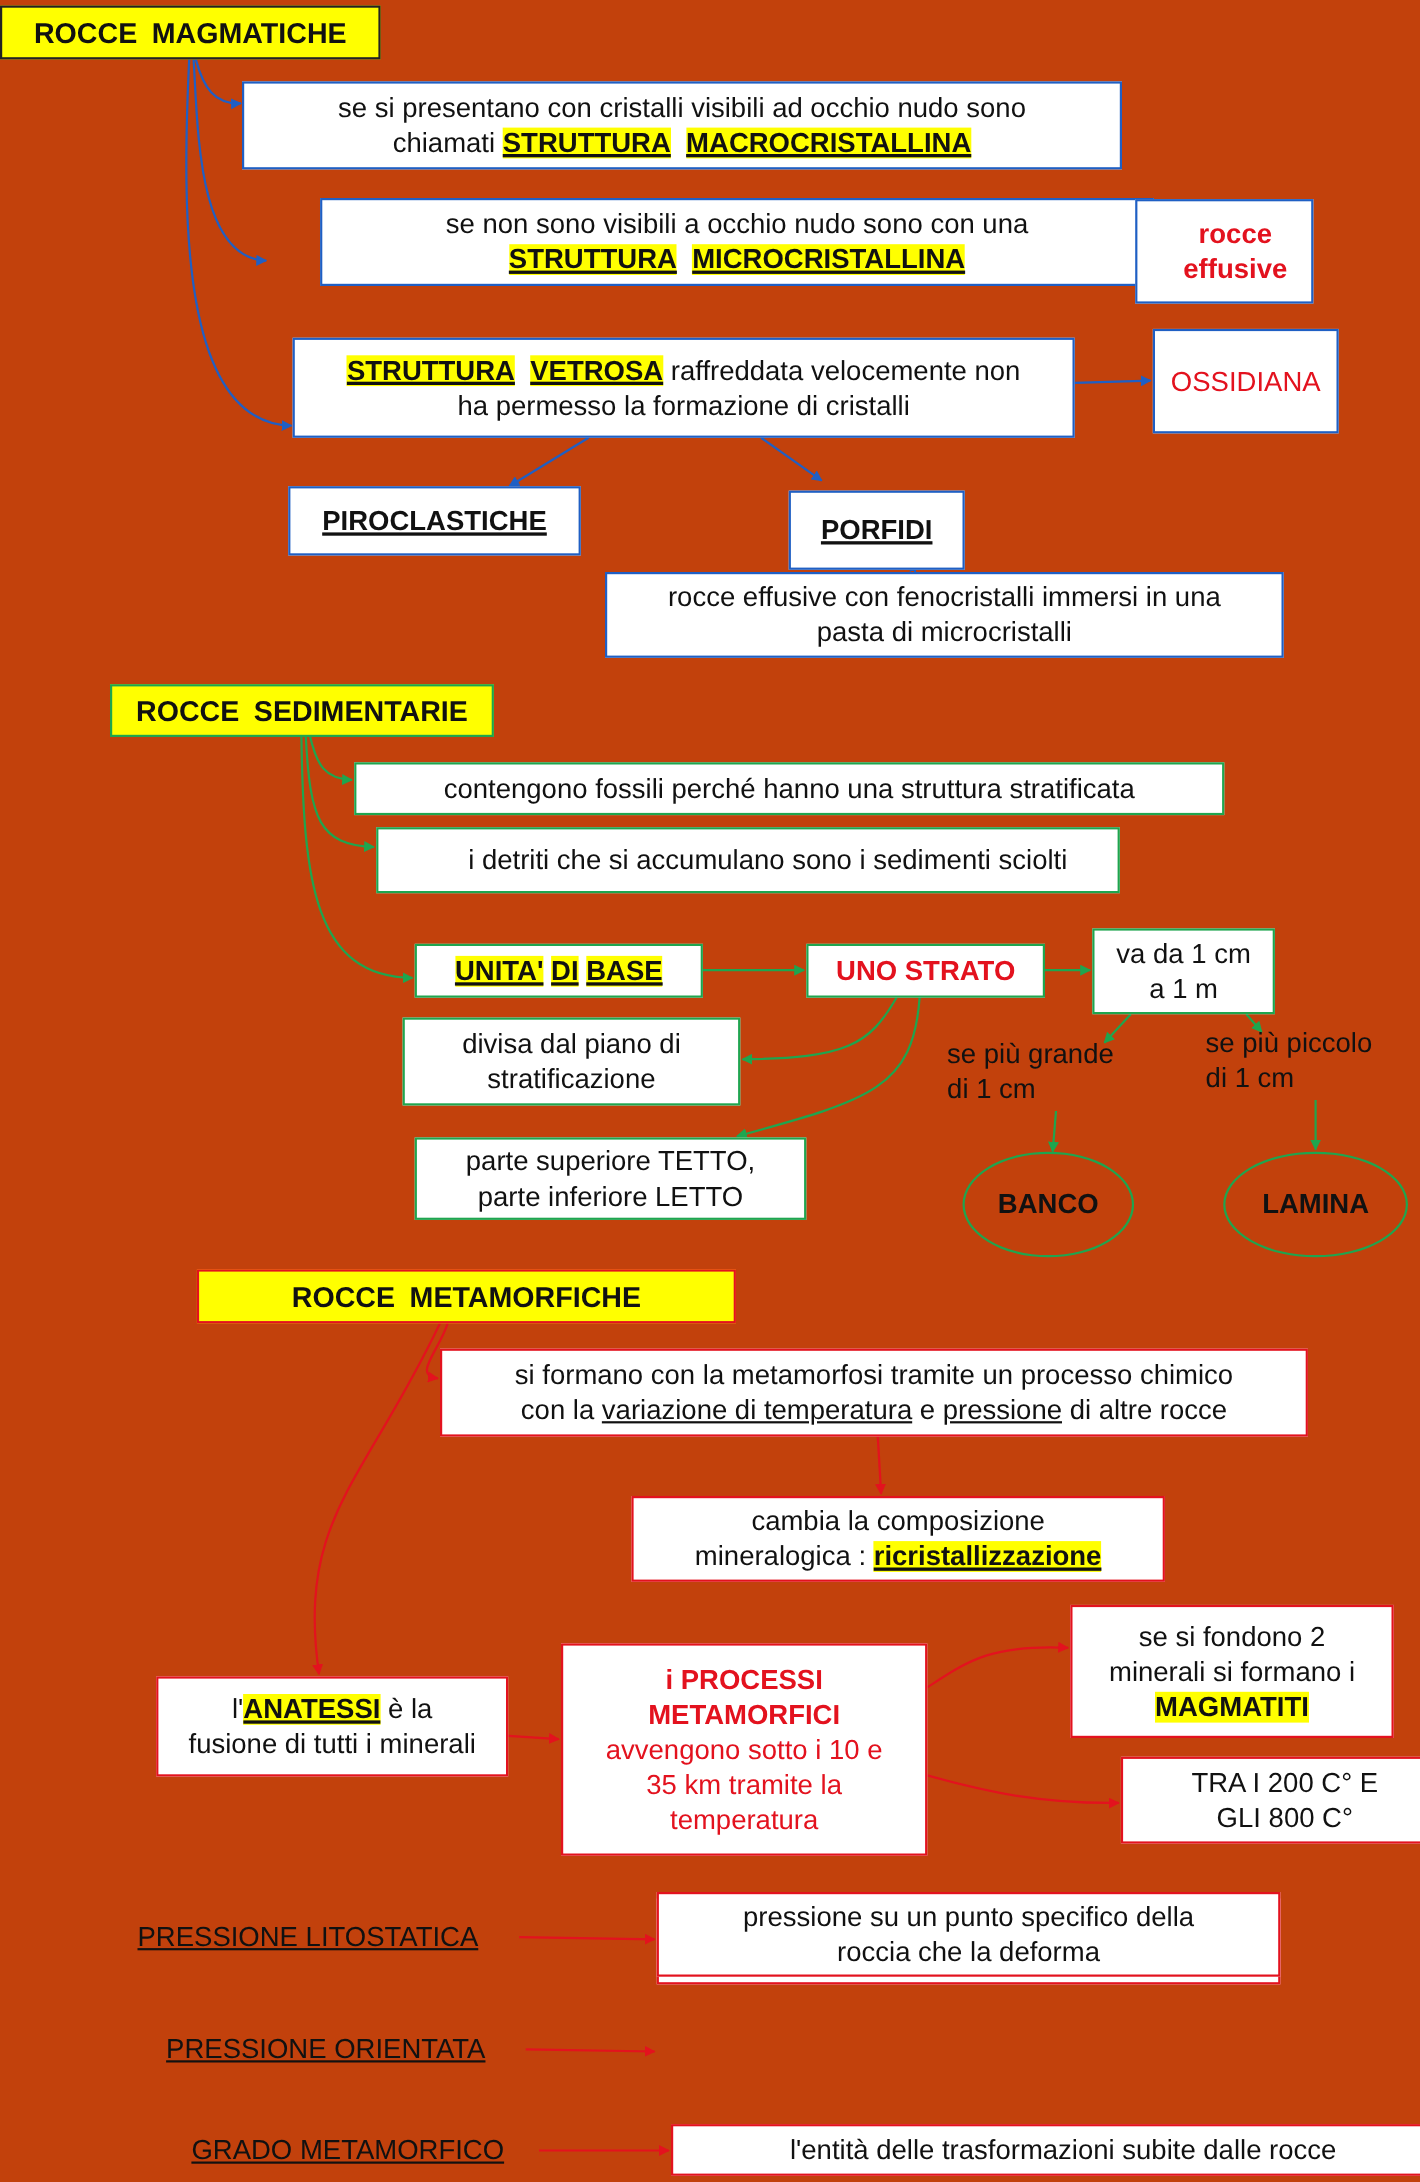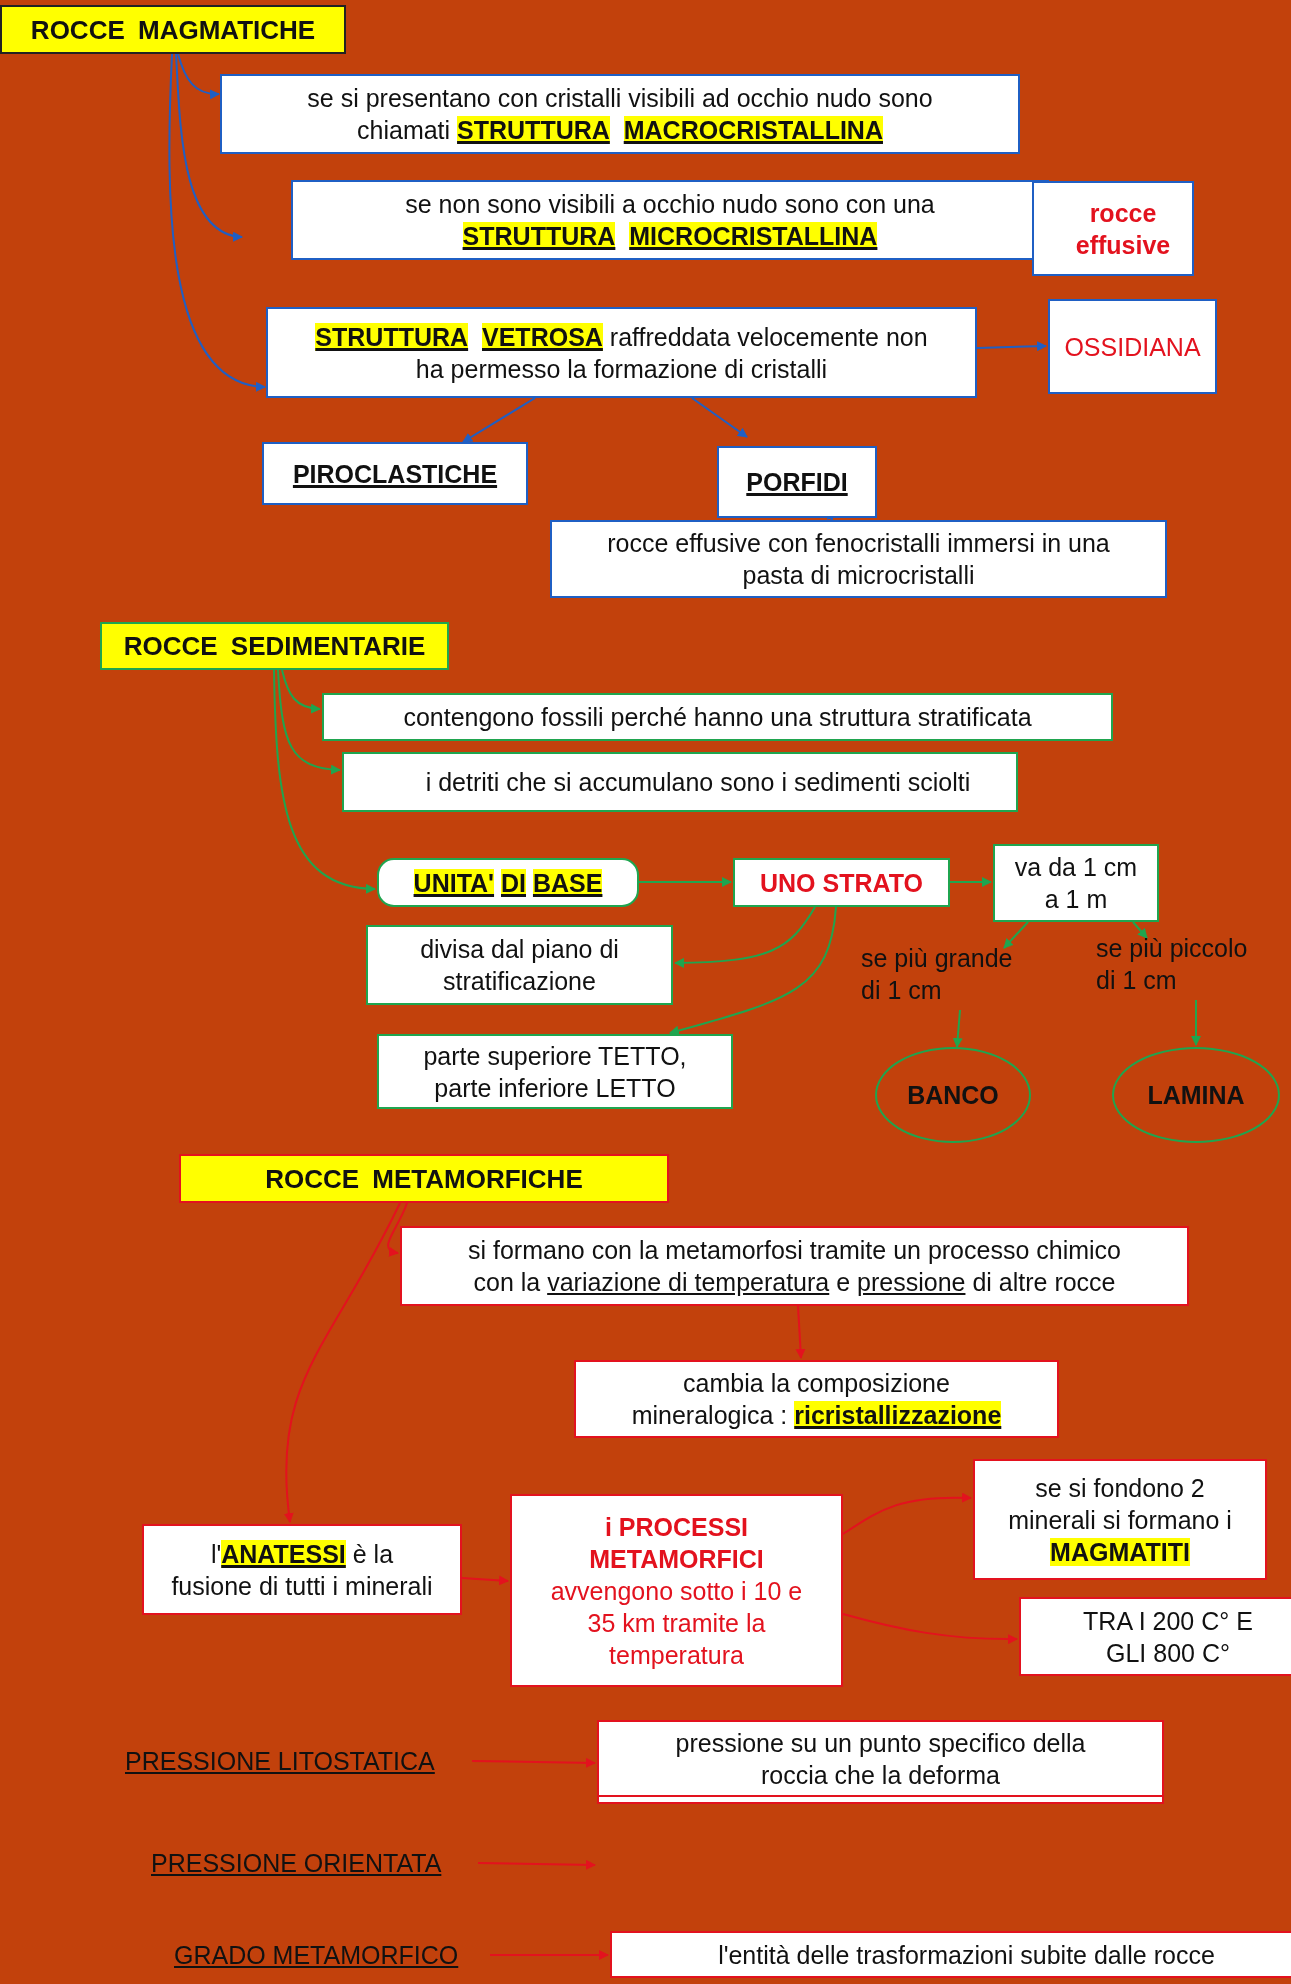--- a/index.html
+++ b/index.html
@@ -133,21 +133,21 @@
 </div>
 
 <div class="box green" style="left:322px;top:693px;width:791px;height:48px;">
   <span>contengono fossili perché hanno una struttura stratificata</span>
 </div>
 
 <div class="box green" style="left:342px;top:752px;width:676px;height:60px;padding-left:36px;">
   <span>i detriti che si accumulano sono i sedimenti sciolti</span>
 </div>
 
-<div class="box green" style="left:377px;top:858px;width:262px;height:49px;border-radius:17px;">
+<div class="box green" style="left:377px;top:858px;width:262px;height:49px;">
   <div><span class="hl">UNITA'</span> <span class="hl">DI</span> <span class="hl">BASE</span></div>
 </div>
 
 <div class="box green" style="left:733px;top:858px;width:217px;height:49px;">
   <span class="b redtxt">UNO STRATO</span>
 </div>
 
 <div class="box green" style="left:993px;top:844px;width:166px;height:78px;">
   <div>
     <div>va da 1 cm</div>

